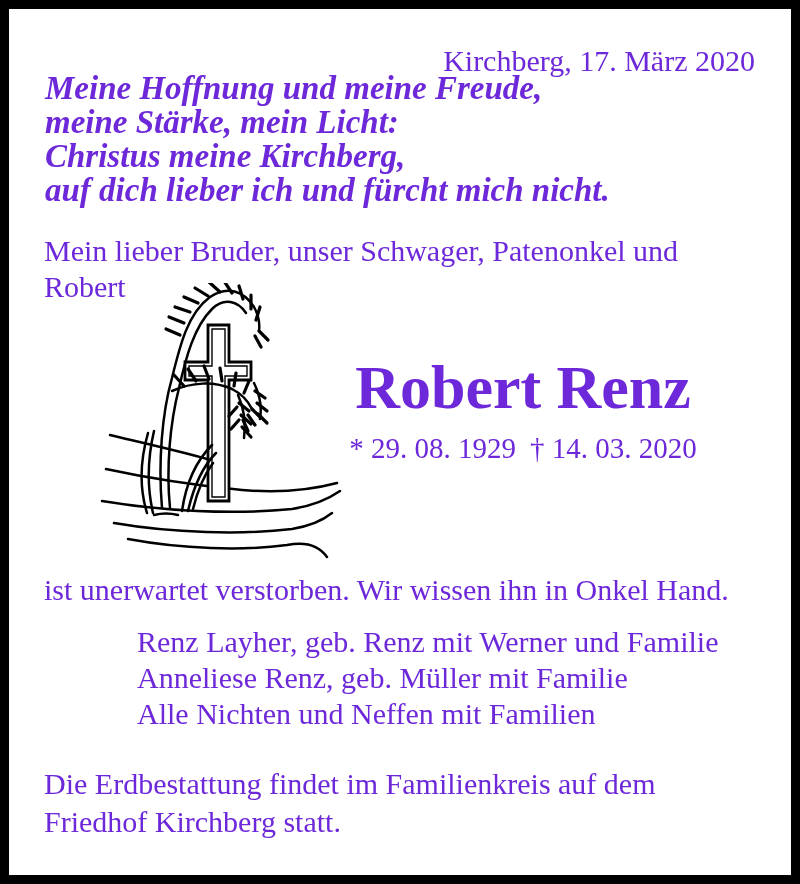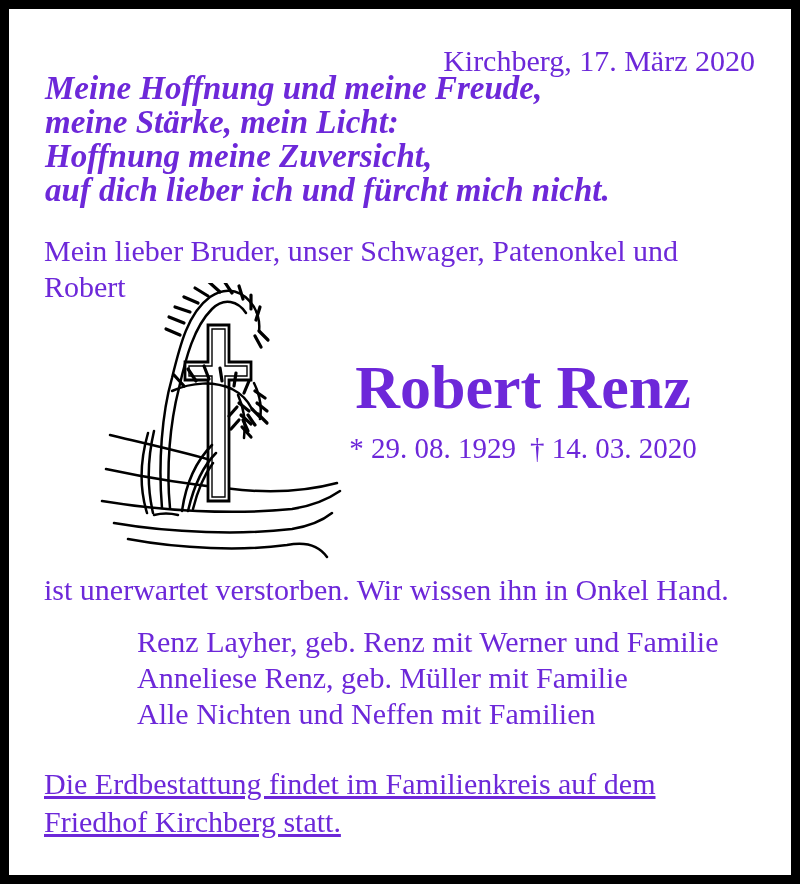--- a/index.html
+++ b/index.html
@@ -51,38 +51,38 @@
   }
   .mourners{
     position:absolute;top:624px;left:137px;
     font-size:30px;line-height:36px;
   }
   .mourners span{display:block;white-space:nowrap;}
   .closing{
     position:absolute;top:765px;left:44px;
     font-size:30px;line-height:38px;
   }
-  .closing span{display:block;white-space:nowrap;text-decoration:underline;}
+  .closing span{display:block;white-space:nowrap;}
   svg .ln{fill:none;stroke:#000;stroke-width:2.5;stroke-linecap:round;}
   svg .barb{fill:none;stroke:#000;stroke-width:3.2;stroke-linecap:round;}
   svg .crossfill{fill:#fff;stroke:#000;stroke-width:2.8;stroke-linejoin:miter;}
   svg .crossin{fill:none;stroke:#000;stroke-width:1.4;}
 </style>
 </head>
 <body>
 
 <div class="page">
   <div class="frame"></div>
 
   <div class="dateline">Kirchberg, 17. März 2020</div>
 
   <div class="verse">
     <span>Meine Hoffnung und meine Freude,</span>
     <span>meine Stärke, mein Licht:</span>
-    <span>Hoffnung meine Zuversicht,</span>
+    <span>Christus meine Kirchberg,</span>
     <span>auf dich lieber ich und fürcht mich nicht.</span>
   </div>
 
   <div class="intro">
     <span>Mein lieber Bruder, unser Schwager, Patenonkel und</span>
     <span>Robert</span>
   </div>
 
   <div class="art">
     <svg viewBox="0 0 265 278" width="265" height="278" aria-hidden="true">

